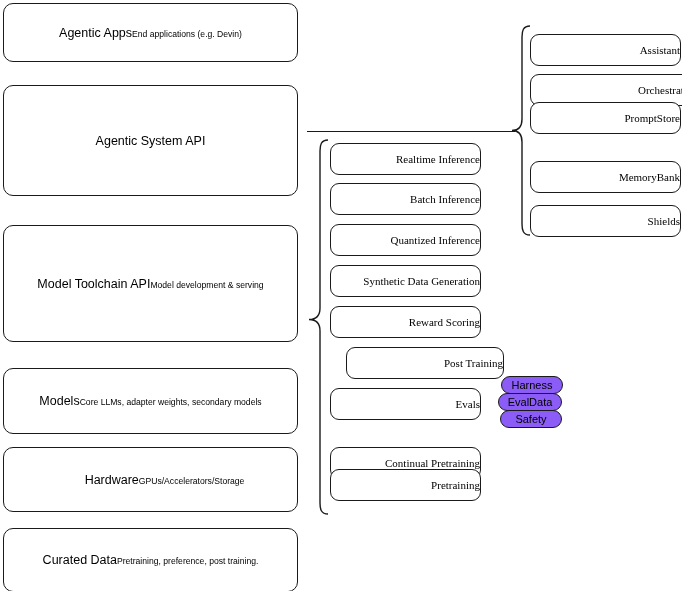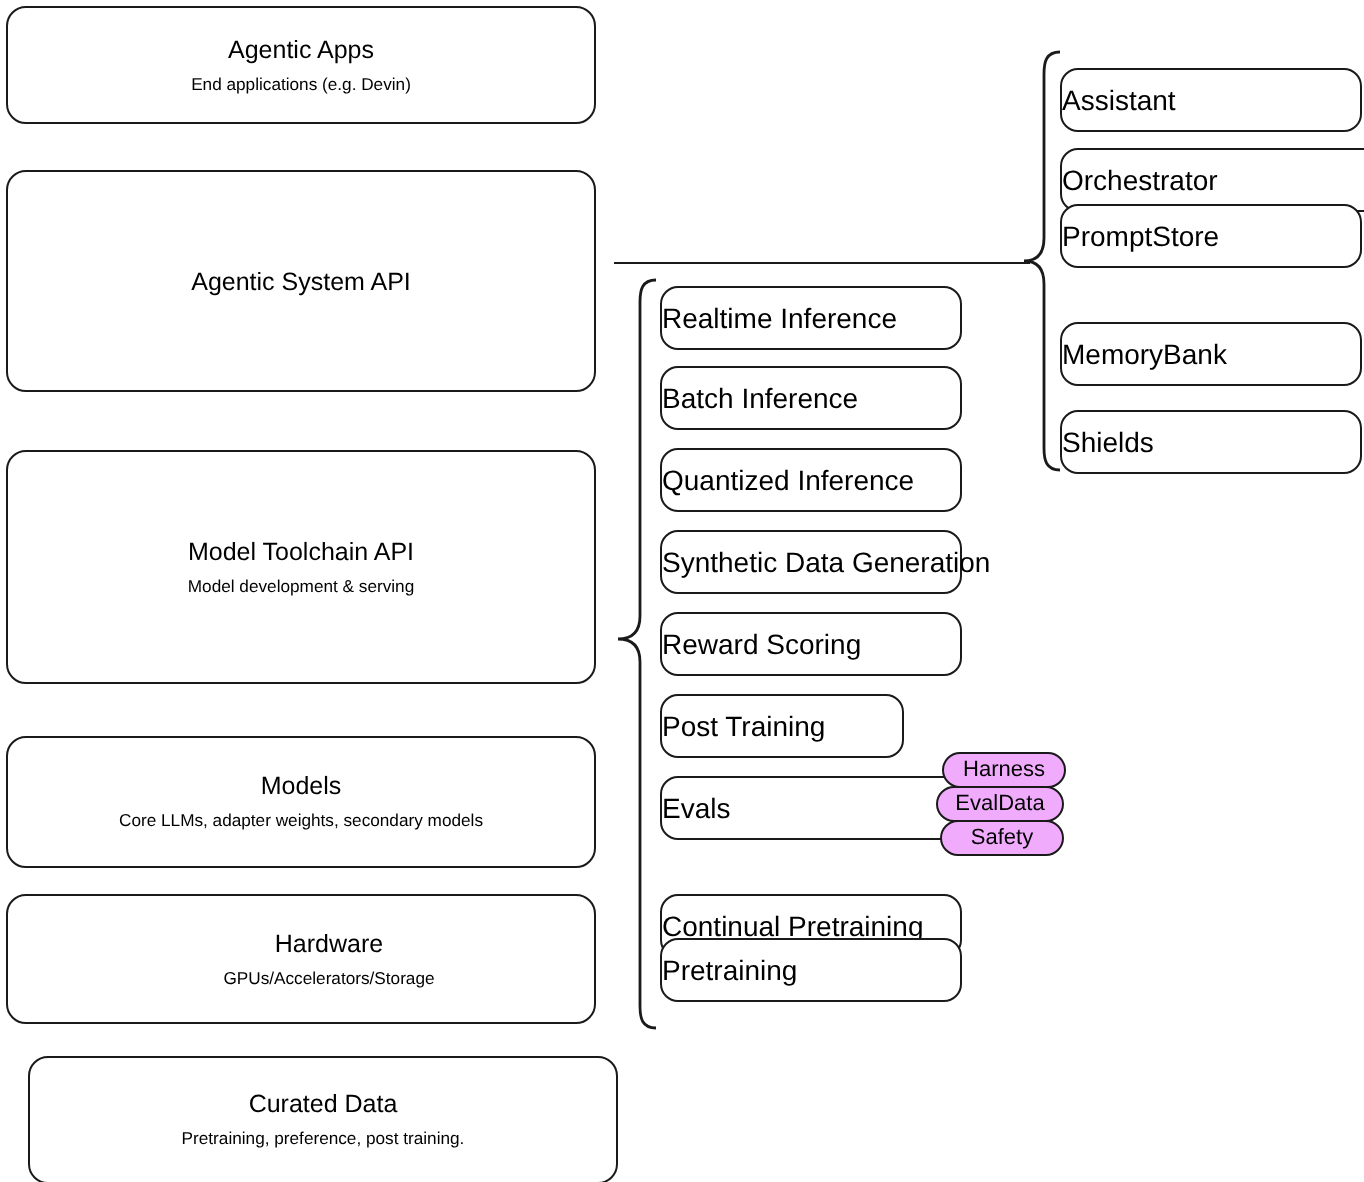--- a/index.html
+++ b/index.html
@@ -18,21 +18,21 @@
     background: #ffffff;
     overflow: hidden;
   }
   .layer-box {
     position: absolute;
     box-sizing: border-box;
     border: 1.4px solid #1a1a1a;
     border-radius: 10px;
     background: #ffffff;
     display: flex;
-    flex-direction: column;
+    flex-direction: row;
     align-items: center;
     justify-content: center;
     text-align: center;
   }
   .layer-title {
     font-size: 12.5px;
     line-height: 16px;
     color: #000;
     white-space: nowrap;
   }
@@ -44,40 +44,42 @@
     white-space: nowrap;
   }
   .pill-box {
     position: absolute;
     box-sizing: border-box;
     border: 1.4px solid #1a1a1a;
     border-radius: 9px;
     background: #ffffff;
     display: flex;
     align-items: center;
-    justify-content: flex-start;
+    justify-content: flex-end;
     text-align: center;
-    font-size: 14px;
+    font-size: 11px;
     color: #000;
     white-space: nowrap;
+    font-family: Liberation Serif, serif;
   }
   .mini-pill {
     position: absolute;
     box-sizing: border-box;
     border: 1.4px solid #1a1a1a;
     border-radius: 999px;
-    background: #f0abfc;
+    background: #8b5cf6;
     display: flex;
     align-items: center;
     justify-content: center;
     text-align: center;
     font-size: 11px;
     color: #000;
     white-space: nowrap;
     z-index: 5;
+    margin-left: 30px;
   }
   .connector-line {
     position: absolute;
     background: #1a1a1a;
   }
   .brace {
     position: absolute;
     overflow: visible;
   }
   .brace path {
@@ -108,21 +110,21 @@
   <div class="layer-box" style="left:3px; top:368px; width:295px; height:66px;">
     <div class="layer-title">Models</div>
     <div class="layer-sub">Core LLMs, adapter weights, secondary models</div>
   </div>
 
   <div class="layer-box" style="left:3px; top:447px; width:295px; height:65px;padding-left:28px;">
     <div class="layer-title">Hardware</div>
     <div class="layer-sub">GPUs/Accelerators/Storage</div>
   </div>
 
-  <div class="layer-box" style="left:14px; top:528px; width:295px; height:64px;">
+  <div class="layer-box" style="left:3px; top:528px; width:295px; height:64px;">
     <div class="layer-title">Curated Data</div>
     <div class="layer-sub">Pretraining, preference, post training.</div>
   </div>
 
   <div class="connector-line" style="left:307px; top:130.5px; width:208px; height:1.4px;"></div>
 
   <svg class="brace" style="left:509px; top:24px;" width="24" height="216" viewBox="0 0 24 216">
     <path d="M 21 2 C 14 2 13 7 13 13 L 13 95 C 13 102 10 106.5 3 106.5 C 10 106.5 13 111 13 118 L 13 200 C 13 206 14 211 21 211"></path>
   </svg>
 
@@ -154,21 +156,21 @@
   </div>
   <div class="pill-box" style="left:330px; top:224px; width:151px; height:32px;">
     <span>Quantized Inference</span>
   </div>
   <div class="pill-box" style="left:330px; top:265px; width:151px; height:32px;">
     <span>Synthetic Data Generation</span>
   </div>
   <div class="pill-box" style="left:330px; top:306px; width:151px; height:32px;">
     <span>Reward Scoring</span>
   </div>
-  <div class="pill-box" style="left:330px; top:347px; width:122px; height:32px;">
+  <div class="pill-box" style="left:346px; top:347px; width:158px; height:32px;">
     <span>Post Training</span>
   </div>
   <div class="pill-box" style="left:330px; top:388px; width:151px; height:32px;">
     <span>Evals</span>
   </div>
   <div class="pill-box" style="left:330px; top:429px; width:151px; height:32px;margin-top:18px;">
     <span>Continual Pretraining</span>
   </div>
   <div class="pill-box" style="left:330px; top:469px; width:151px; height:32px;">
     <span>Pretraining</span>

